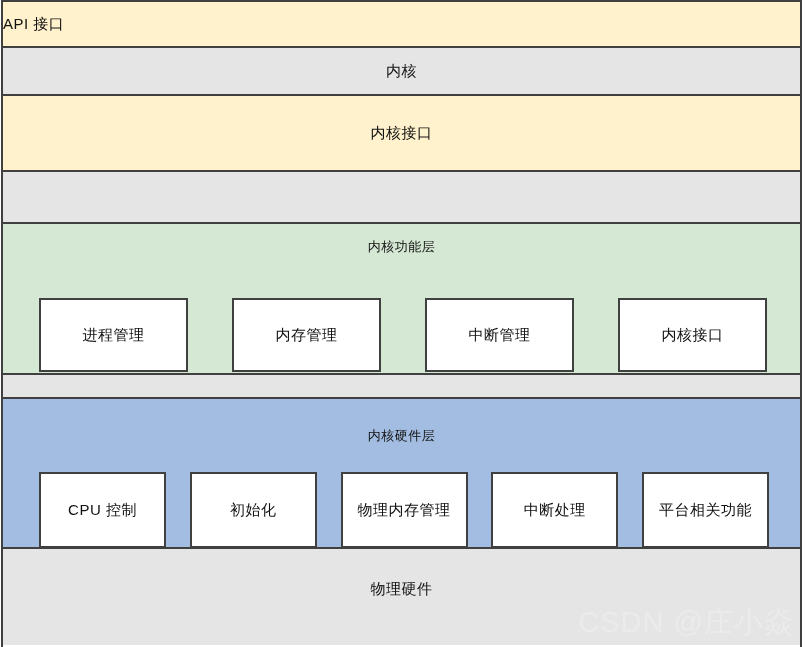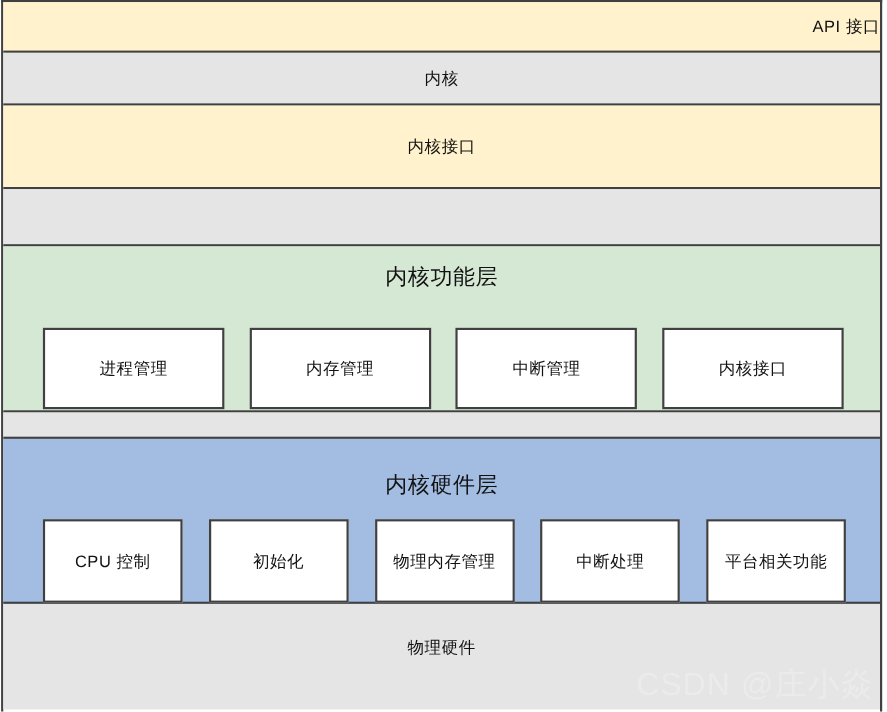--- a/index.html
+++ b/index.html
@@ -34,36 +34,36 @@
     justify-content: center;
     font-size: 15px;
     color: #111111;
     letter-spacing: 0.5px;
   }
   .cream  { background: #FFF2CC; }
   .green  { background: #D5E8D4; }
   .blue   { background: #A2BDE1; }
   .white  { background: #e5e5e5; }
 
-  .band-api     { height: 46px; display:flex; align-items:center; justify-content:flex-end; }
+  .band-api     { height: 46px; display:flex; align-items:center; justify-content:flex-start; }
   .band-kernel  { height: 48px; display:flex; align-items:center; justify-content:center; }
   .band-kif     { height: 76px; display:flex; align-items:center; justify-content:center; }
   .band-gap1    { height: 52px; }
   .band-func    { height: 151px; }
   .band-gap2    { height: 24px; }
   .band-hw      { height: 150px; }
   .band-phys    { height: 96px; border-bottom: none;
                   display:flex; align-items:center; justify-content:center;
                   padding-bottom: 16px; }
 
   .layer-title {
     position: absolute;
     left: 0; right: 0;
     text-align: center;
-    font-size: 20px;
+    font-size: 13px;
     color: #111111;
     letter-spacing: 0.5px;
   }
   .band-func .layer-title { top: 14px; }
   .band-hw   .layer-title { top: 28px; }
 
   .box-row {
     position: absolute;
     left: 0; right: 0;
     display: flex;
@@ -77,21 +77,21 @@
     background: #ffffff;
     border: 2px solid #404040;
     display: flex;
     align-items: center;
     justify-content: center;
     font-size: 15px;
     color: #111111;
     letter-spacing: 0.5px;
     white-space: nowrap;
   }
-  .band-func .inner-box { width: 165px; height: 74px; }
+  .band-func .inner-box { width: 149px; height: 74px; }
   .band-hw   .inner-box { width: 127px; height: 76px; }
 
   .watermark {
     position: absolute;
     right: 6px;
     bottom: 4px;
     font-size: 29px;
     color: #ebebeb;
     letter-spacing: 1px;
     pointer-events: none;

